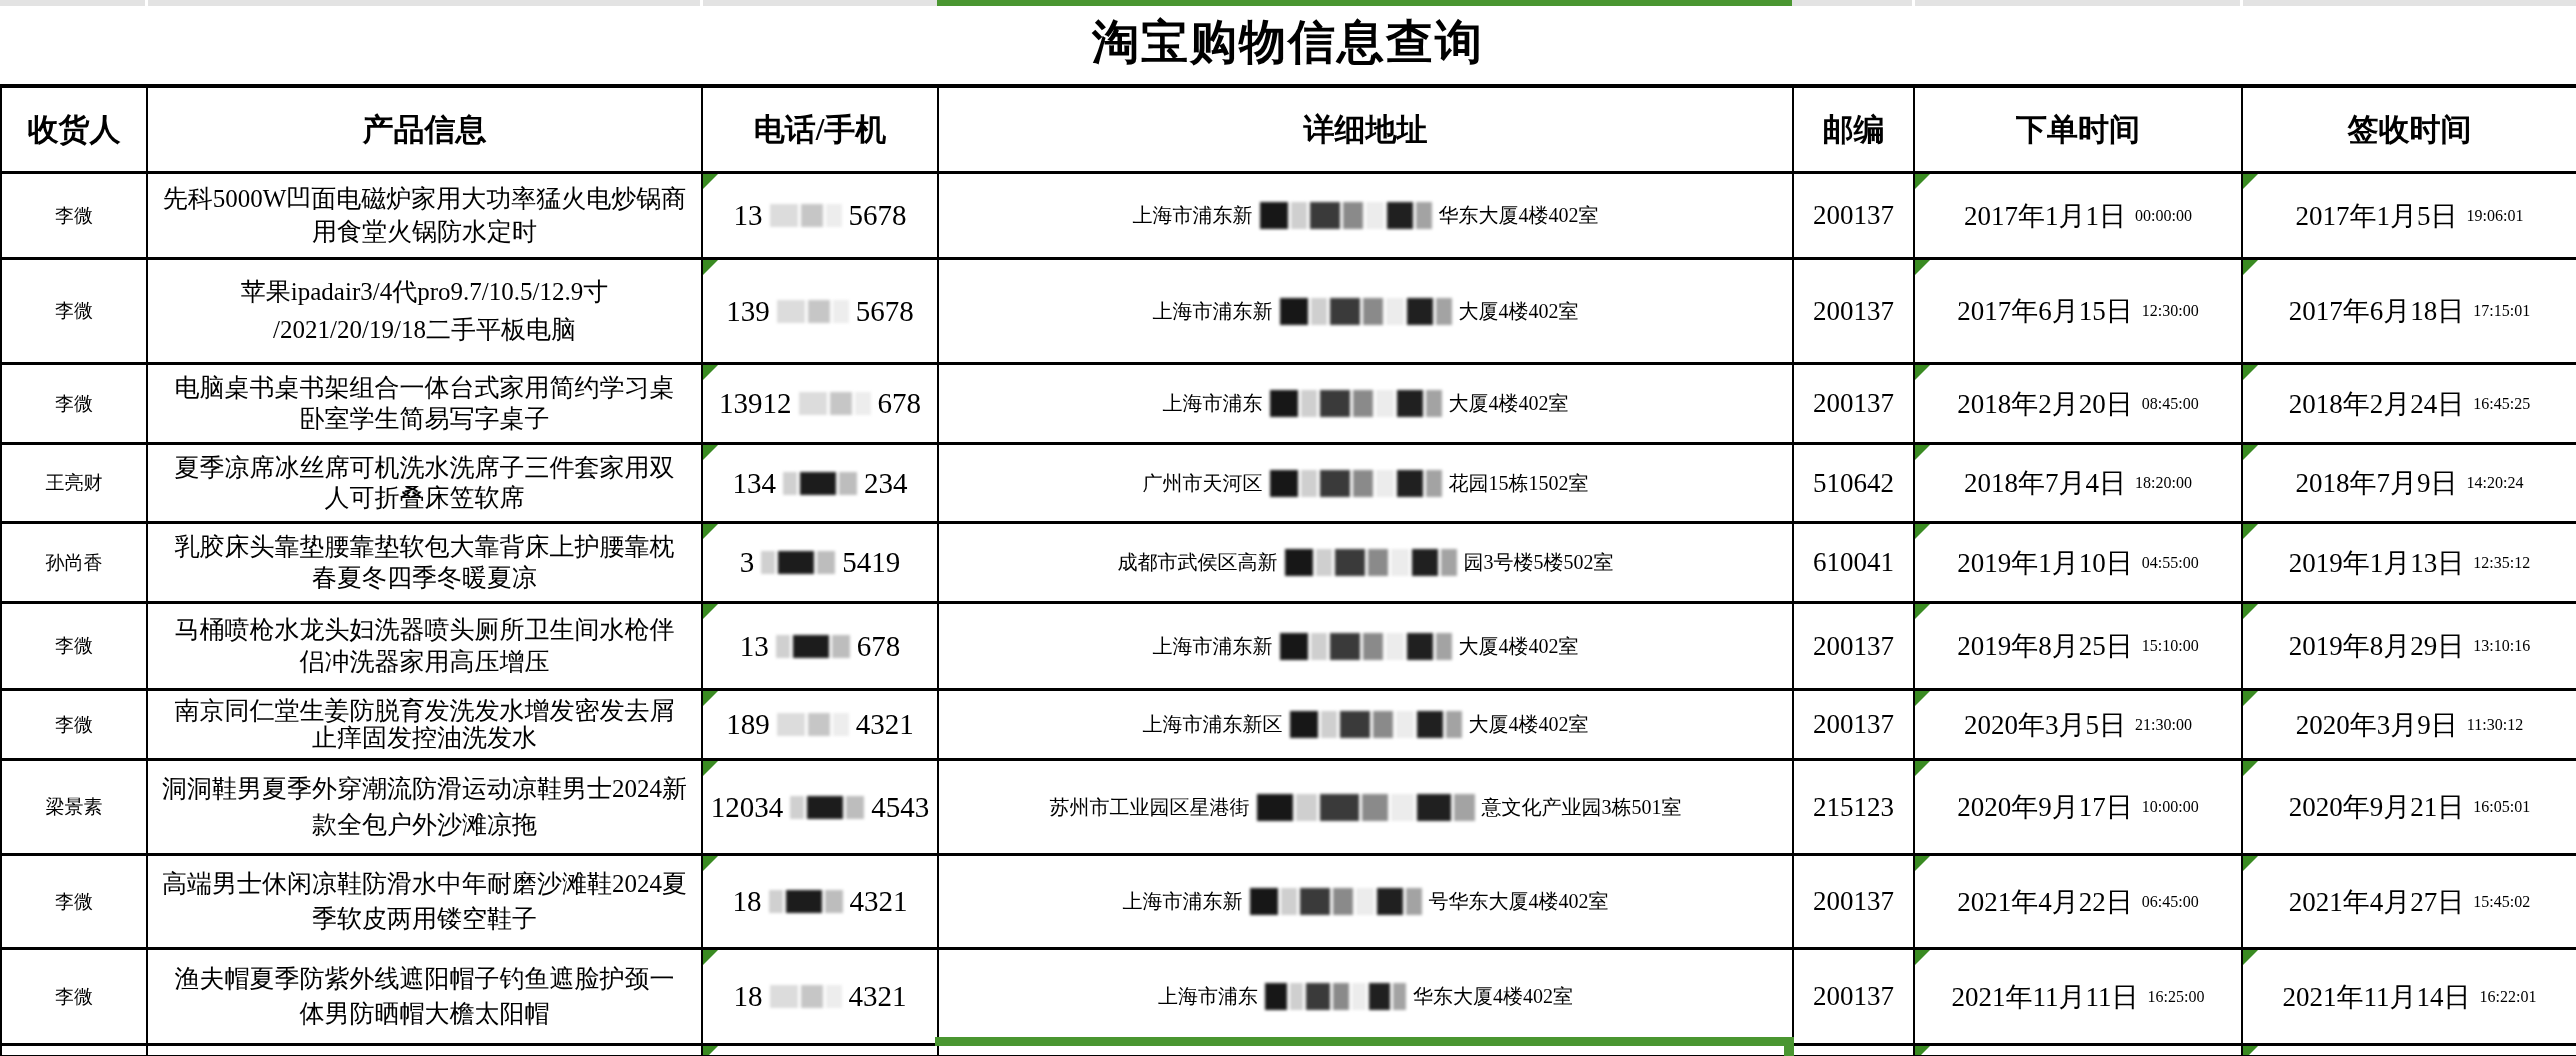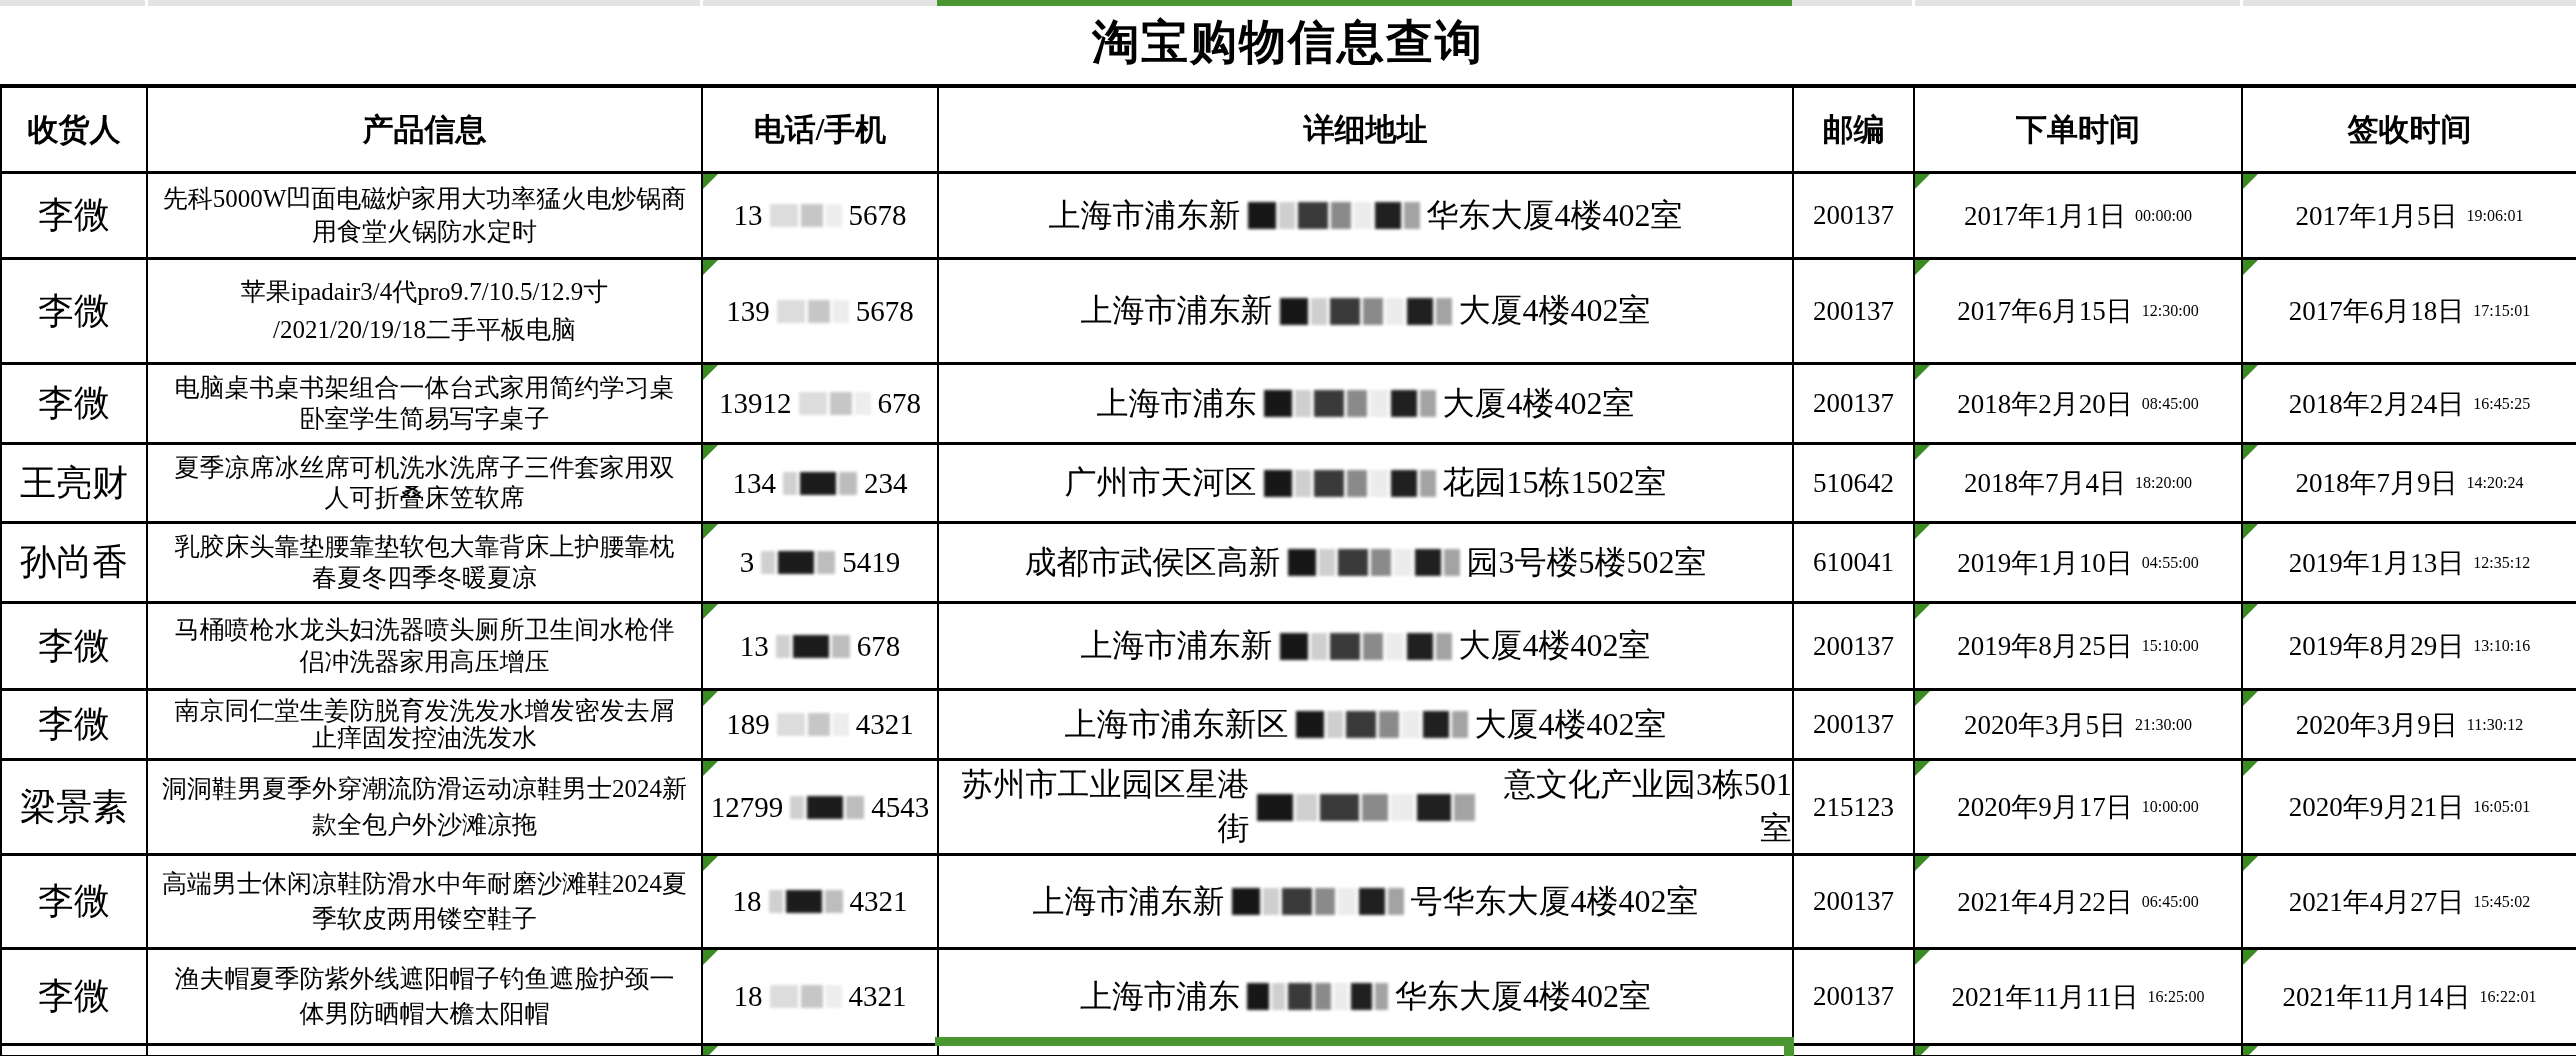--- a/index.html
+++ b/index.html
@@ -27,24 +27,24 @@
     border-top:4px solid #000;
     border-left:2px solid #000;
   }
   .cell{
     position:relative;box-sizing:border-box;background:#fff;
     border-right:2px solid #000;border-bottom:3px solid #000;
     display:flex;flex-direction:column;align-items:center;justify-content:center;
     overflow:hidden;text-align:center;
   }
   .hcell{font-size:31px;font-weight:bold;}
-  .c-recipient{font-size:36px;}
+  .c-recipient{font-size:19px;}
   .c-product{font-size:25px;line-height:1.05;justify-content:space-evenly;padding:6px 4px;}
   .c-phone{font-size:29px;flex-direction:row;text-align:center;}
-  .c-addr{font-size:32px;flex-direction:row;text-align:right;}
+  .c-addr{font-size:20px;flex-direction:row;text-align:right;}
   .c-postal{font-size:27px;}
   .c-date{font-size:27px;flex-direction:row;white-space:nowrap;}
   .time{font-size:16px;margin-left:9px;}
   .tri{
     position:absolute;top:0;left:0;width:0;height:0;
     border-top:15px solid #3a8b22;border-right:15px solid transparent;
   }
   .censor{
     display:inline-flex;gap:3px;margin:0 7px;
     filter:blur(1.6px);align-items:center;
@@ -384,21 +384,21 @@
       </div>
       <div class="cell c-recipient">
         <span>梁景素</span>
       </div>
       <div class="cell c-product">
         <div>洞洞鞋男夏季外穿潮流防滑运动凉鞋男士2024新</div>
         <div>款全包户外沙滩凉拖</div>
       </div>
       <div class="cell c-phone">
         <span class="tri" style="border-top-color: rgb(58, 139, 34);"></span>
-        <span>12799</span>
+        <span>12034</span>
         <span class="censor ph">
           <i style="background: rgb(208, 208, 208); width: 14px;"></i>
           <i style="background: rgb(28, 28, 28); width: 36px;"></i>
           <i style="background: rgb(189, 189, 189); width: 18px;"></i>
         </span>
         <span>4543</span>
       </div>
       <div class="cell c-addr">
         <span>苏州市工业园区星港街</span>
         <span class="censor">

